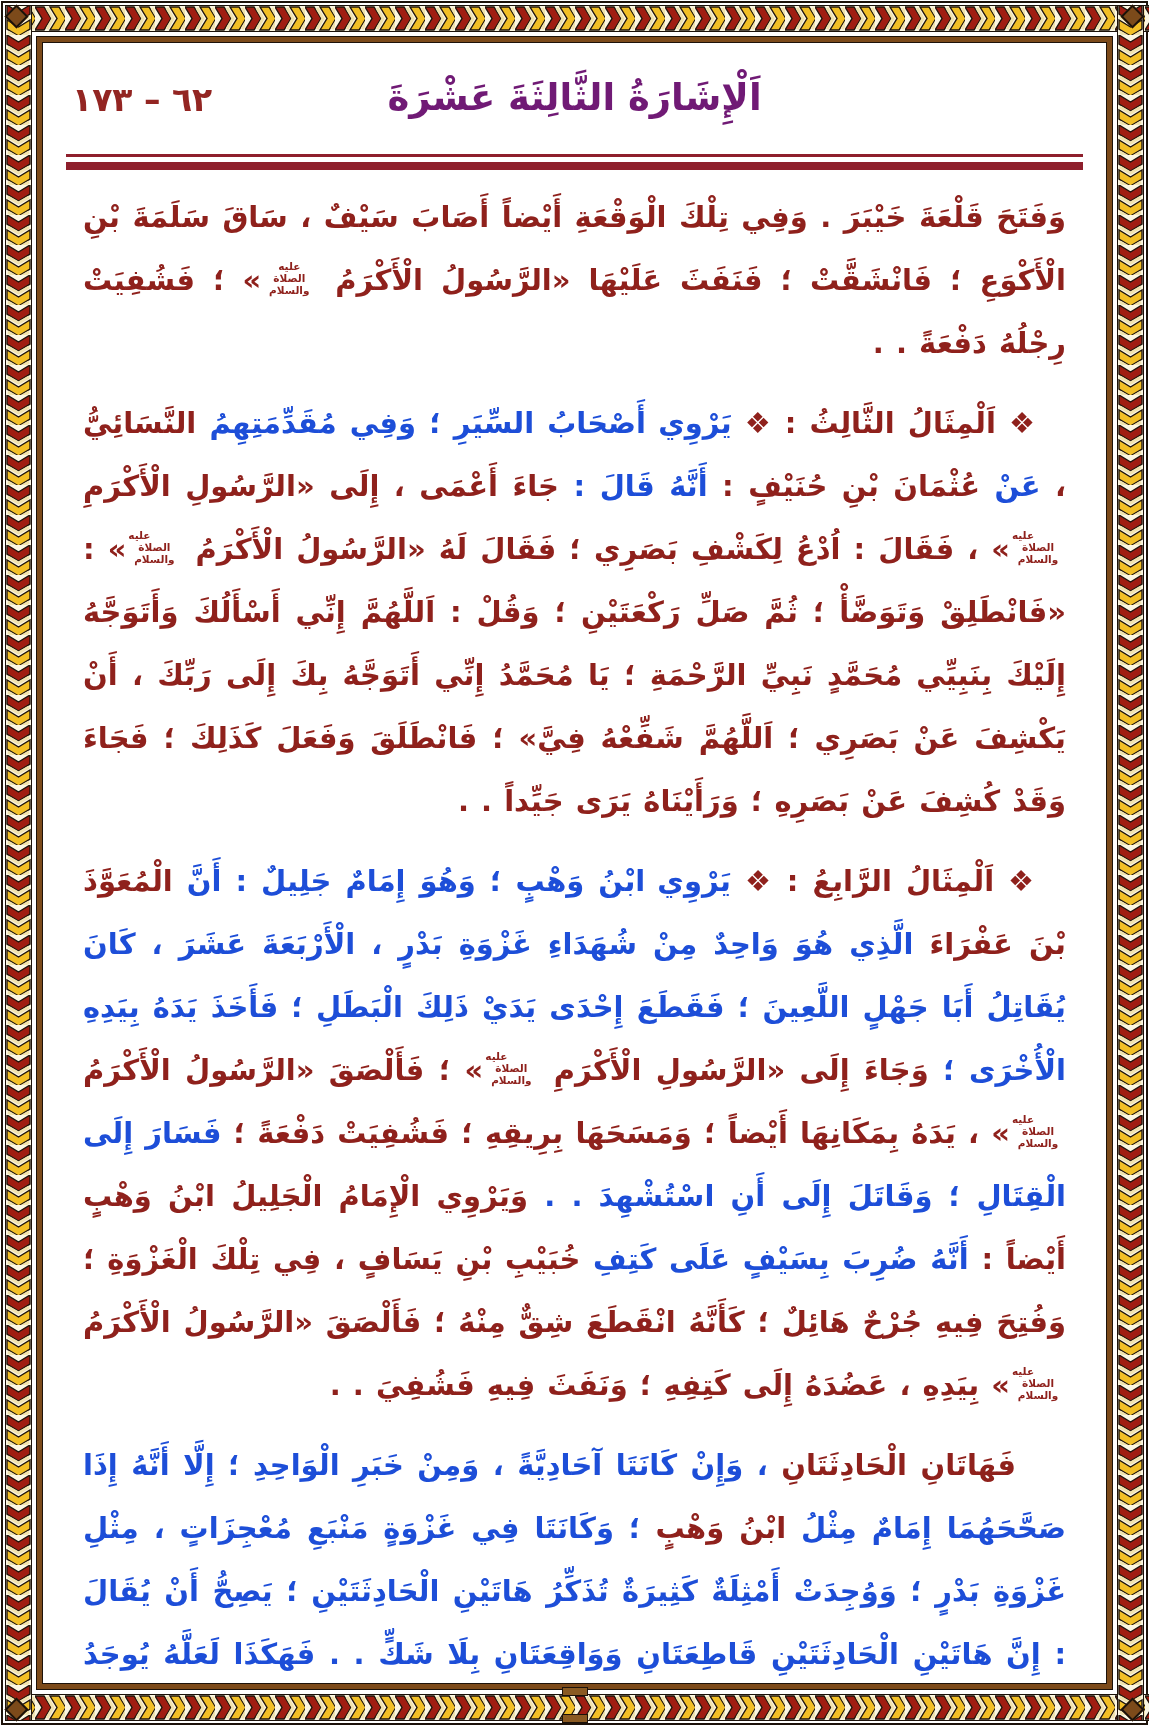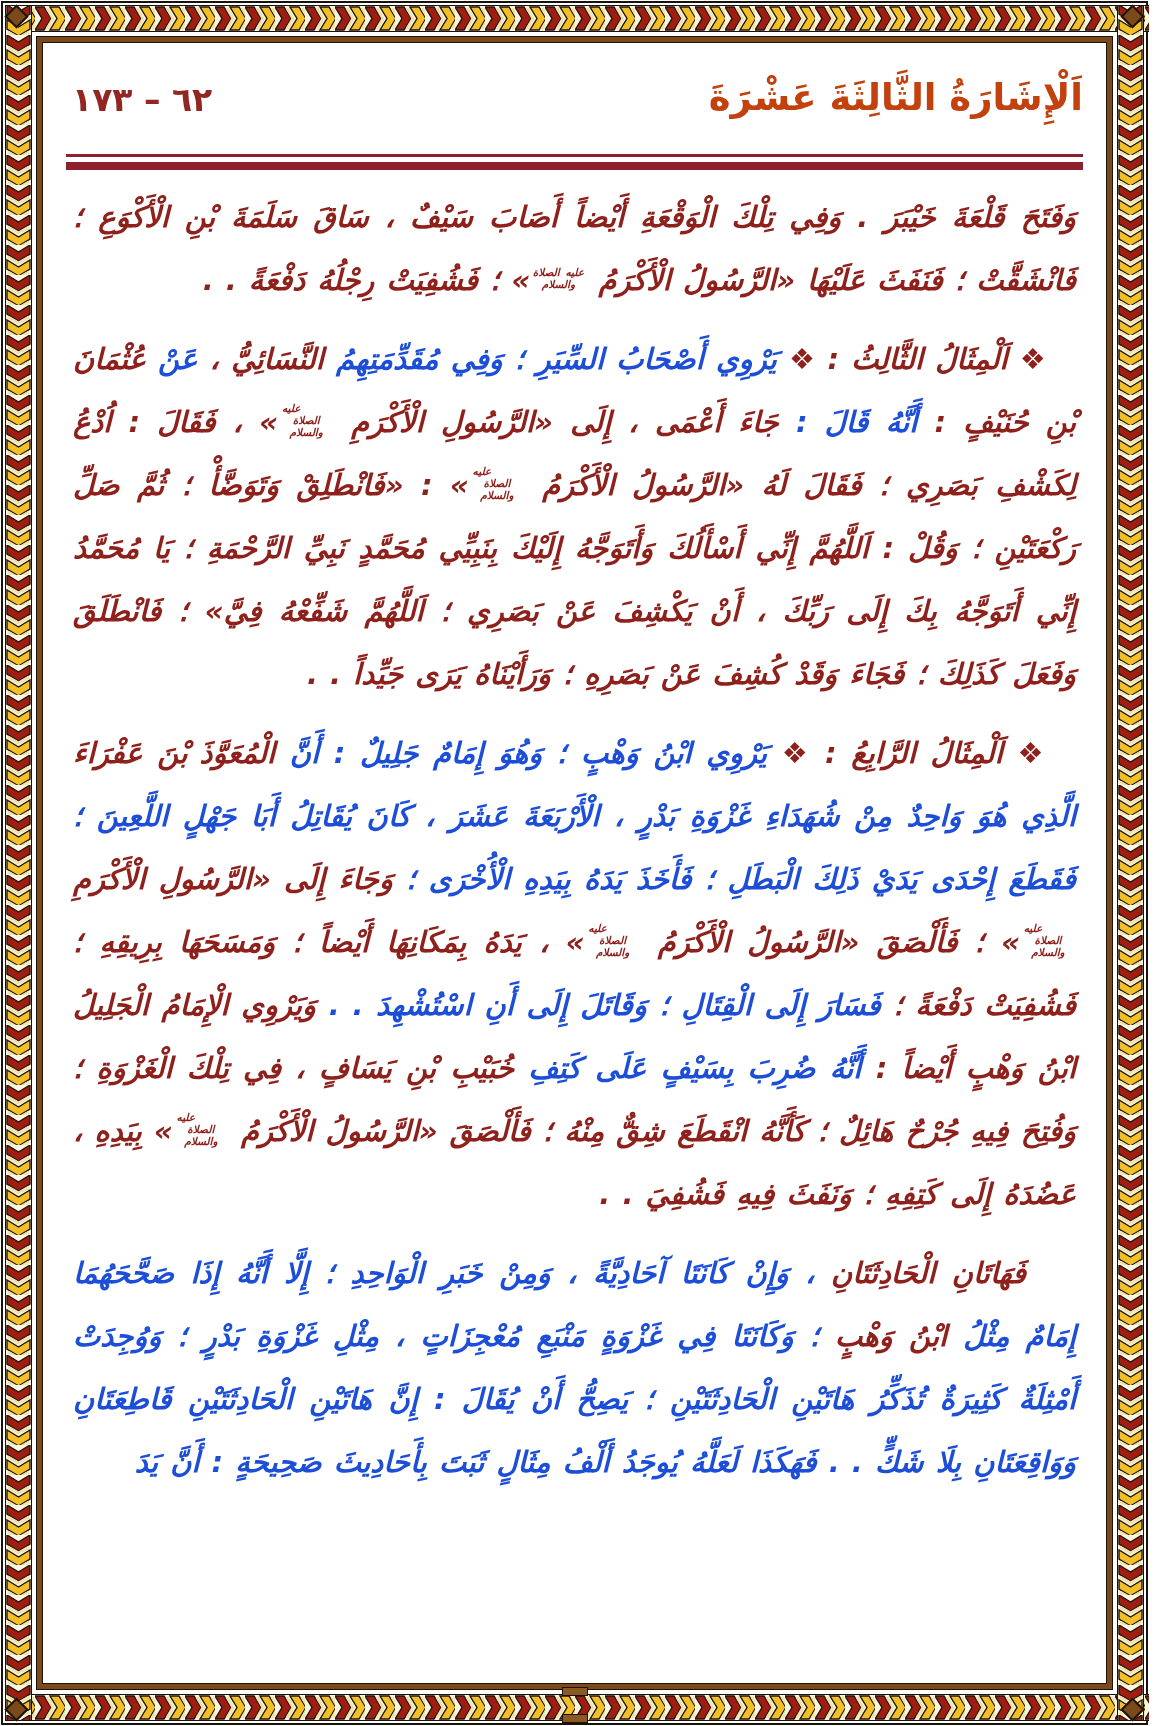--- a/index.html
+++ b/index.html
@@ -34,31 +34,31 @@
   .content{
     position:absolute; inset:44px; padding:26px 22px 10px 22px;
     z-index:4; overflow:hidden;
   }
   .header{position:relative; height:74px;}
   .page-num{
     position:absolute; left:6px; top:10px;
     font-size:33px; font-weight:700; color:#932522; direction:rtl;
   }
   .page-title{
-    text-align:right; padding-top:6px;
-    font-size:37px; font-weight:700; color:#c2410c; direction:rtl;
+    text-align:center; padding-top:6px;
+    font-size:37px; font-weight:700; color:#701a75; direction:rtl;
   }
   .rule-thin{height:3px; background:#8e1f2c; margin-top:10px;}
   .rule-thick{height:8px; background:#8e1f2c; margin-top:5px;}
   
   .body-text{margin-top:6px;}
   .para{
     direction:rtl; unicode-bidi:embed; text-align:justify; text-justify:inter-word;
     font-size:29px; font-weight:700; line-height:63px; color:#1b1613;
-    margin:7px; margin-top:16px; word-spacing:2px;font-style:italic;
+    margin:17px; margin-top:16px; word-spacing:2px;
   }
   .para .r{color:#8f211c;}
   .para .k{color:#1d4ed8;}
   .seal{
     display:inline-block; width:56px; font-size:10.5px; line-height:1.12;
     color:#8f211c; text-align:center; vertical-align:middle;
     white-space:normal; transform:translateY(-3px); font-weight:700;
   }
 </style>
 </head>

